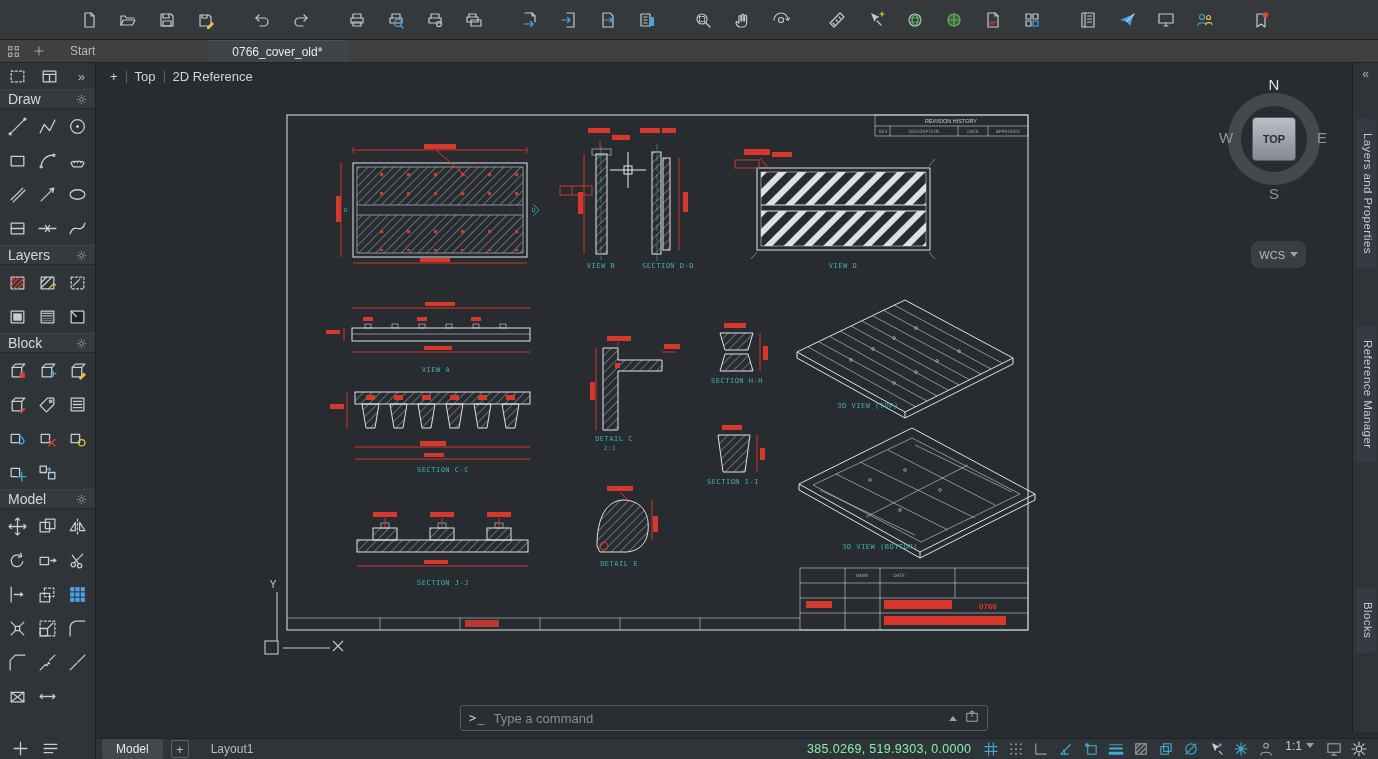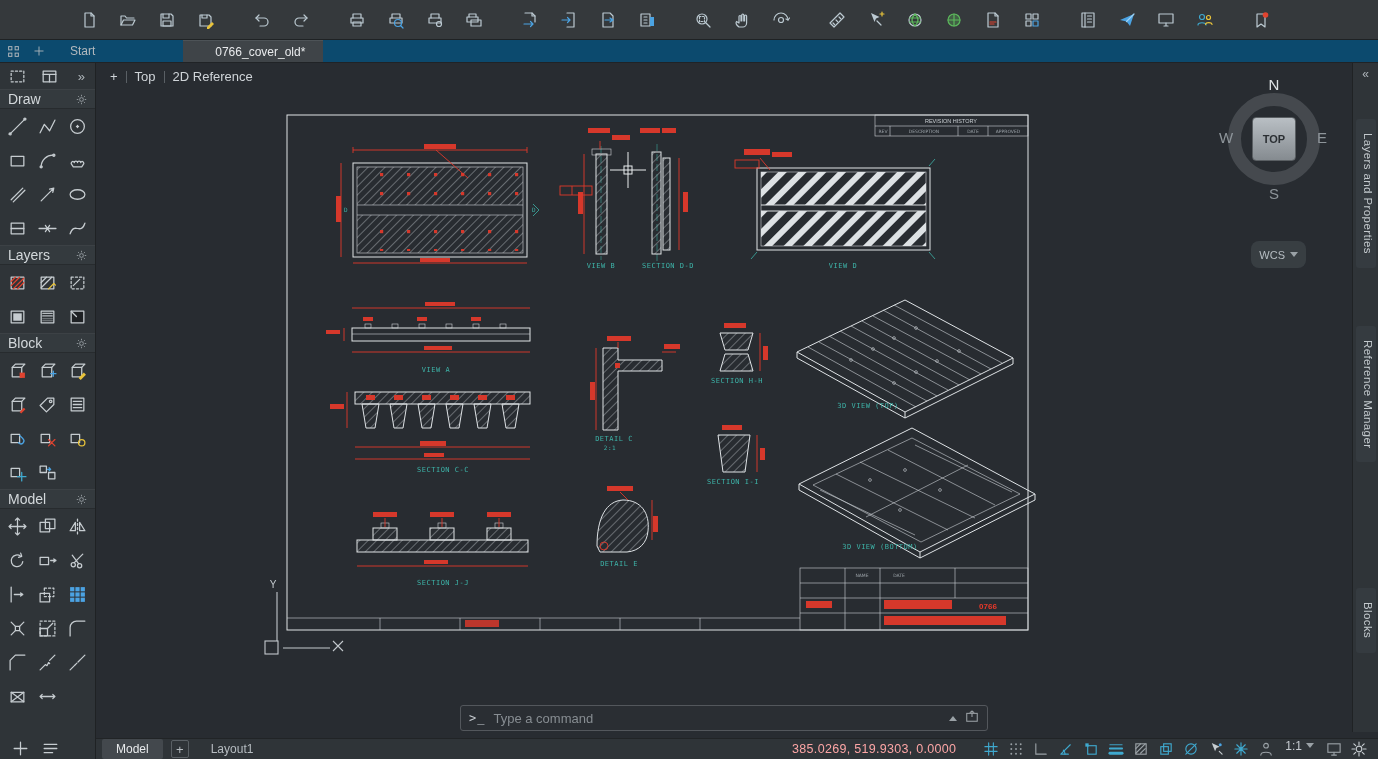--- a/index.html
+++ b/index.html
@@ -4,25 +4,25 @@
 <style>
 *{margin:0;padding:0;box-sizing:border-box}
 html,body{width:1378px;height:759px;overflow:hidden;background:#26292d;font-family:"Liberation Sans",sans-serif;color:#c6ccd0}
 #root{position:relative;width:1378px;height:759px;background:#282c31}
 
 .toolbar{position:absolute;top:0;left:0;right:0;height:40px;background:#35393c;border-bottom:1px solid #1f2224;display:flex;align-items:center;padding-left:76px}
 .tb-group{display:flex;gap:13px;margin-right:30px}
 .tb-icon{width:26px;height:24px;display:flex;align-items:center;justify-content:center;border-radius:3px}
 .tb-icon svg{width:18px;height:18px;stroke:#bccad2;stroke-width:1.2;fill:none;stroke-linecap:round;stroke-linejoin:round}
 
-.tabrow{position:absolute;top:40px;left:0;right:0;height:23px;background:#0c4a6e;border-bottom:1px solid #202326;display:flex;align-items:stretch}
+.tabrow{position:absolute;top:40px;left:0;right:0;height:23px;background:#404040;border-bottom:1px solid #202326;display:flex;align-items:stretch}
 .tabrow .sq{width:26px;display:flex;align-items:center;justify-content:center}
 .tabrow svg{stroke:#aeb5ba;stroke-width:1.2;fill:none}
 .ftab{display:flex;align-items:center;padding:0 18px;font-size:12px;color:#b3b9be}
-.ftab.active{background:#3f4448;color:#e8eaec;margin-left:70px;min-width:140px;justify-content:flex-end;border-top:1px solid #4d5357}
+.ftab.active{background:#3f4448;color:#e8eaec;margin-left:94px;min-width:140px;justify-content:center;border-top:1px solid #4d5357}
 
 .palette{position:absolute;top:63px;left:0;width:96px;bottom:0;background:#2f3438;border-right:1px solid #1f2224;overflow:hidden}
 .pal-controls{height:26px;display:flex;align-items:center;padding:0 4px;gap:6px}
 .pal-controls .pi{width:26px;height:20px}
 .pal-controls .more{margin-left:auto;color:#aeb5ba;font-size:13px;padding:0 6px;cursor:default}
 .pal-sec{height:20px;display:flex;align-items:center;padding:0 8px;background:#343a3e;border-top:1px solid #3c4145;border-bottom:1px solid #272b2e;font-size:14px;color:#d3d8db}
 .pal-sec svg{width:11px;height:11px;stroke:#9aa1a6;stroke-width:1.1;fill:none;margin-left:auto}
 .pal-row{height:34px;display:flex;align-items:center;justify-content:space-around;padding:0 2px}
 .pi{width:26px;height:26px;display:flex;align-items:center;justify-content:center;border-radius:3px}
 .pi svg{width:19px;height:19px;stroke:#c6ccd0;stroke-width:1.2;fill:none;stroke-linecap:round;stroke-linejoin:round}
@@ -67,21 +67,21 @@
 .cmdbar{position:absolute;left:460px;top:705px;width:528px;height:26px;background:rgba(43,47,51,.96);border:1px solid #53575c;border-radius:3px;display:flex;align-items:center;padding:0 8px;gap:8px}
 .cmdbar .prompt{font-family:"DejaVu Sans Mono",monospace;font-size:12px;color:#c6cbd0;letter-spacing:1px}
 .cmdbar input{flex:1;background:transparent;border:none;outline:none;font-size:13px;color:#eab308;font-family:"Liberation Sans",sans-serif}
 .cmdbar input::placeholder{color:#878d92}
 .cmdbar .cmd-icon svg{width:14px;height:14px;stroke:#9aa0a5;stroke-width:1.2;fill:none}
 
 .statusbar{position:absolute;left:96px;right:0;bottom:0;height:21px;background:#2f3438;border-top:1px solid #212426;display:flex;align-items:center;padding:0 8px 0 6px;font-size:12px}
 .stab{padding:3px 14px;color:#b6bcc1;border-radius:2px}
 .stab.active{background:#43484d;color:#e8eaec}
 .stplus{width:18px;height:18px;border:1px solid #5a6065;border-radius:2px;display:flex;align-items:center;justify-content:center;color:#b6bcc1;margin:0 8px;font-size:13px}
-.coords{margin-left:auto;color:#fca5a5;font-size:12.5px;letter-spacing:.3px;margin-right:23px;font-family:"Liberation Sans",sans-serif}
+.coords{margin-left:auto;color:#86efac;font-size:12.5px;letter-spacing:.3px;margin-right:8px;font-family:"Liberation Sans",sans-serif}
 .si{width:23px;height:21px;display:flex;align-items:center;justify-content:center;border-radius:2px}
 .si svg{width:16px;height:16px;stroke:#3fa9cf;stroke-width:1.2;fill:none;stroke-linecap:round}
 .si.gray svg{stroke:#9aa1a6}
 .si.light svg{stroke:#c6ccd0}
 .scale{display:flex;align-items:center;gap:4px;color:#c6cbd0;padding:0 6px;font-size:12px}
 .sicons{display:flex;align-items:flex-start;gap:2px}
 </style>
 </head>
 <body>
 

